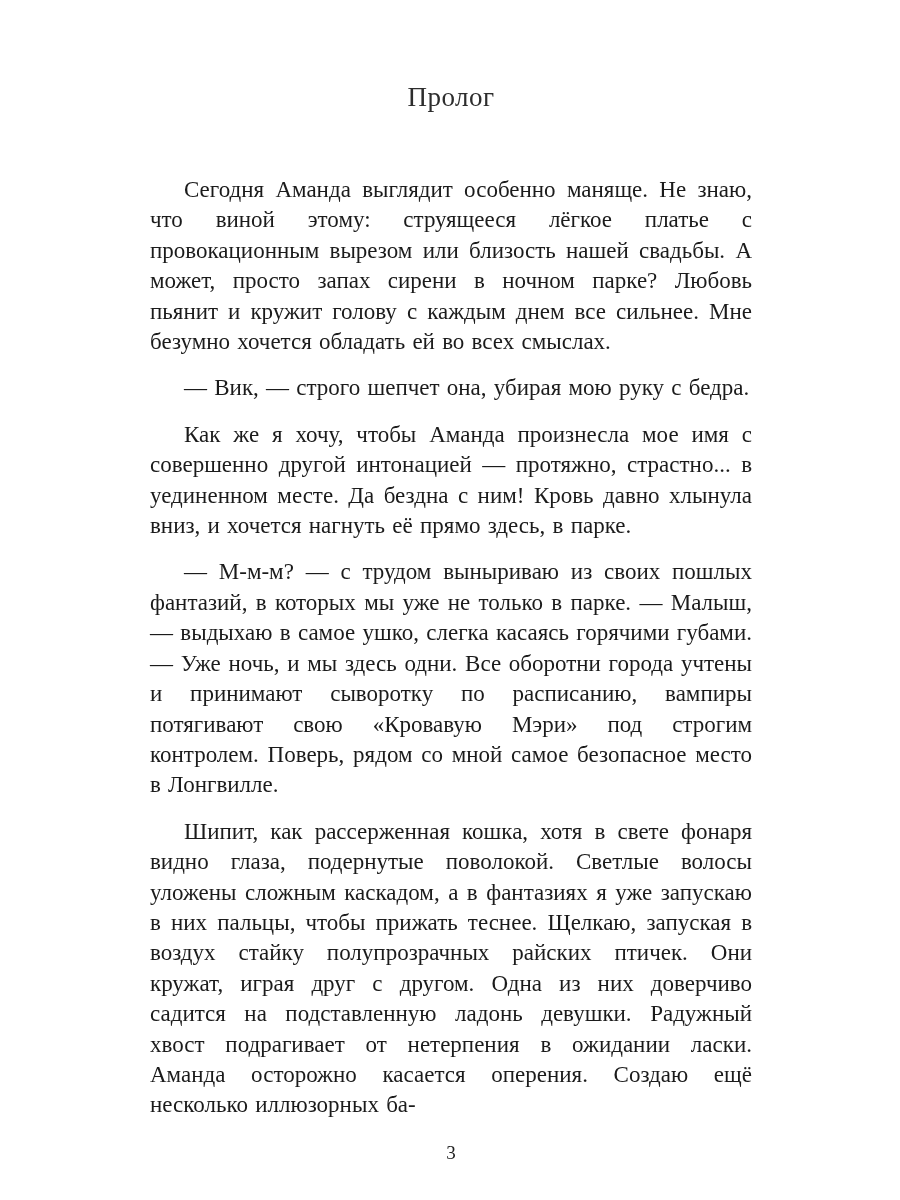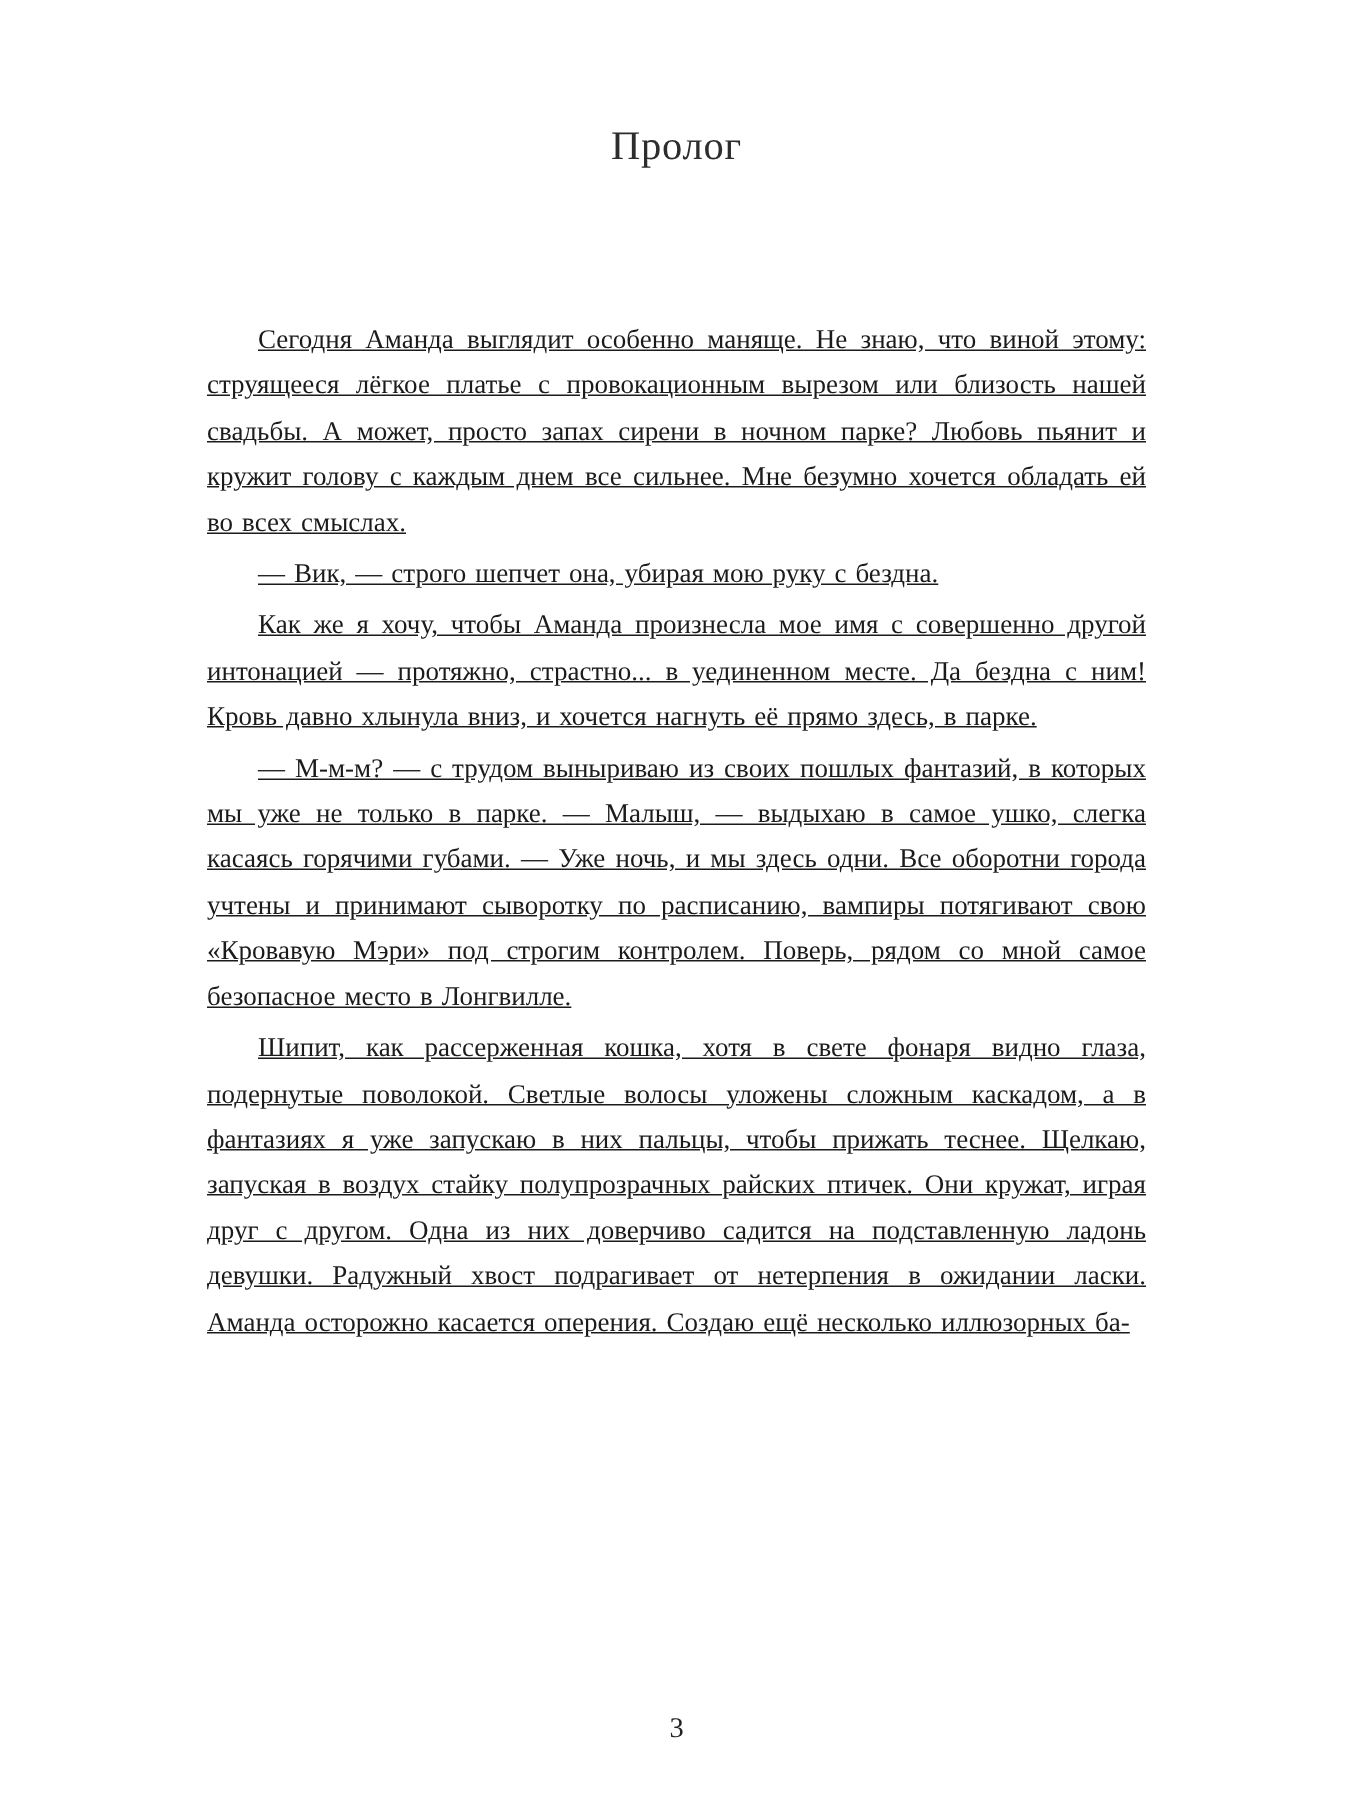--- a/index.html
+++ b/index.html
@@ -15,21 +15,20 @@
     overflow: hidden;
   }
   .page {
     box-sizing: border-box;
     width: 900px;
     height: 1200px;
     padding: 82px 132px 36px 134px;
     display: flex;
     flex-direction: column;
     background: #ffffff;
-    gap: 48px;
   }
   .page-title {
     font-size: 27px;
     font-weight: 400;
     text-align: center;
     letter-spacing: 0.5px;
     color: #2d2d2d;
     margin: 0 0 46px 0;
   }
   .chapter-heading {
@@ -37,49 +36,48 @@
     font-weight: 700;
     line-height: 31px;
     color: #1b1b1b;
     margin: 0 0 32px 0;
   }
   .body-text {
     flex: 0 1 auto;
     overflow: hidden;
   }
   .body-text p {
-    margin: 4px;
-    font-size: 18px;
+    margin: 16px;
+    font-size: 23px;
     line-height: 30.4px;
     text-align: justify;
     text-indent: 34px;
     word-spacing: 1.5px;
     hyphens: auto;
     color: #1b1b1b;
-    text-decoration: underline;
   }
   .page-number {
     margin-top: auto;
     text-align: center;
     font-size: 19px;
     color: #222222;
     padding-top: 18px;
   }
 </style>
 </head>
 <body>
 
 <div class="page">
 
   <h1 class="page-title">Пролог</h1>
 
 
   <div class="body-text">
     <p>Сегодня Аманда выглядит особенно маняще. Не знаю, что виной этому: струящееся лёгкое платье с провокационным вырезом или близость нашей свадьбы. А может, просто запах сирени в ночном парке? Любовь пьянит и кружит голову с каждым днем все сильнее. Мне безумно хочется обладать ей во всех смыслах.</p>
-    <p>— Вик, — строго шепчет она, убирая мою руку с бездна.</p>
+    <p>— Вик, — строго шепчет она, убирая мою руку с бедра.</p>
     <p>Как же я хочу, чтобы Аманда произнесла мое имя с совершенно другой интонацией — протяжно, страстно... в уединенном месте. Да бездна с ним! Кровь давно хлынула вниз, и хочется нагнуть её прямо здесь, в парке.</p>
     <p>— М-м-м? — с трудом выныриваю из своих пошлых фантазий, в которых мы уже не только в парке. — Малыш, — выдыхаю в самое ушко, слегка касаясь горячими губами. — Уже ночь, и мы здесь одни. Все оборотни города учтены и принимают сыворотку по расписанию, вампиры потягивают свою «Кровавую Мэри» под строгим контролем. Поверь, рядом со мной самое безопасное место в Лонгвилле.</p>
     <p>Шипит, как рассерженная кошка, хотя в свете фонаря видно глаза, подернутые поволокой. Светлые волосы уложены сложным каскадом, а в фантазиях я уже запускаю в них пальцы, чтобы прижать теснее. Щелкаю, запуская в воздух стайку полупрозрачных райских птичек. Они кружат, играя друг с другом. Одна из них доверчиво садится на подставленную ладонь девушки. Радужный хвост подрагивает от нетерпения в ожидании ласки. Аманда осторожно касается оперения. Создаю ещё несколько иллюзорных ба-</p>
   </div>
 
   <div class="page-number">3</div>
 
 </div>
 
 </body></html>

